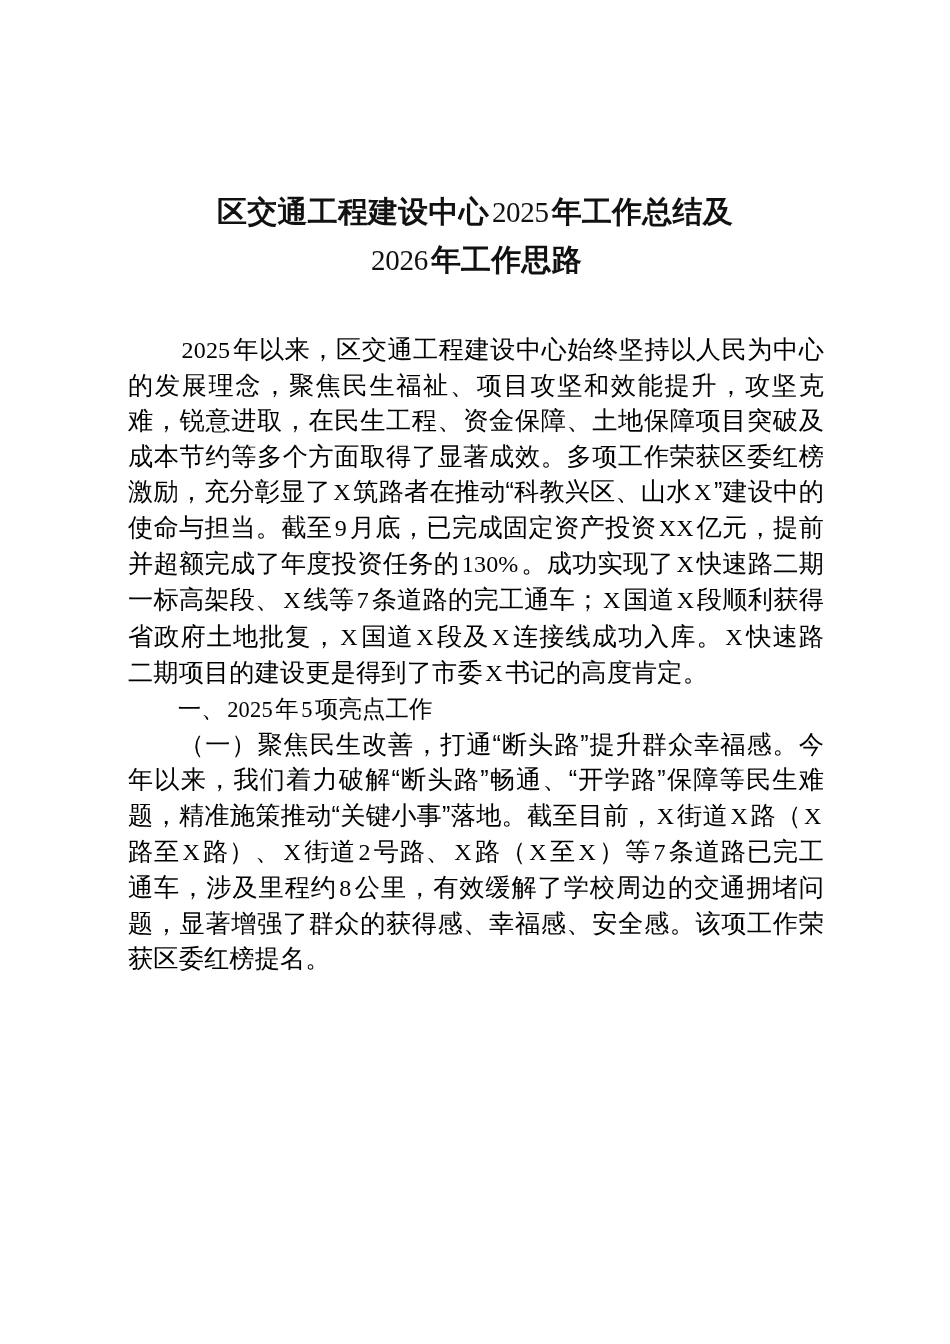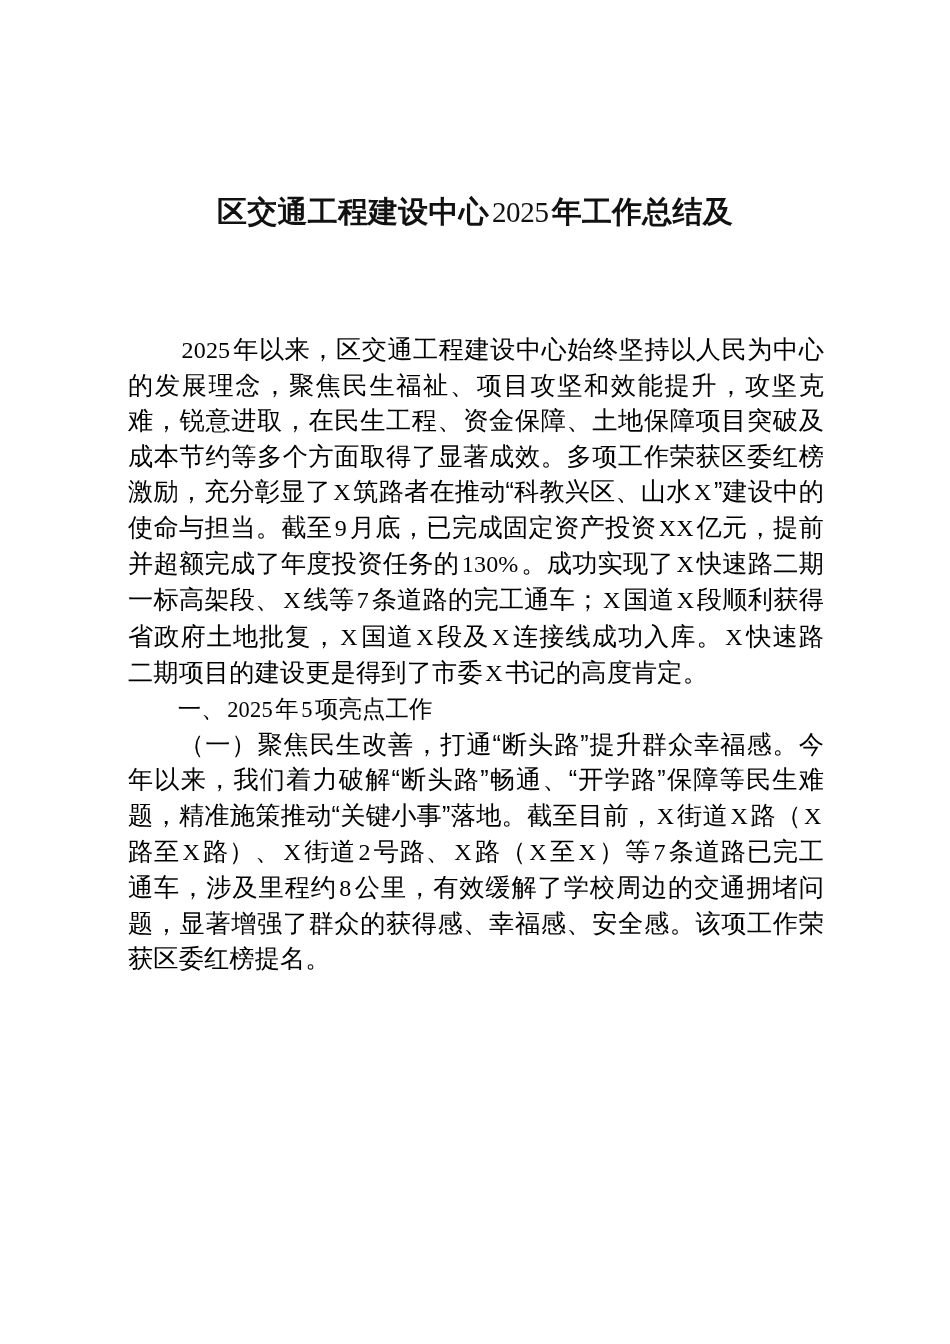--- a/index.html
+++ b/index.html
@@ -110,20 +110,21 @@
     color: #111111;
   }
 </style>
 </head>
 <body>
 
 <div class="page">
 
   <h1 class="doc-title">
     <span class="tline"><span>区交通工程建设中心</span><span class="lat">2025</span><span>年工作总结及</span></span>
+    <span class="tline"><span class="lat">2026</span><span>年工作思路</span></span>
   </h1>
 
   <div class="body-block">
 
     <p class="para"><span class="lat">2025</span>年以来，区交通工程建设中心始终坚持以人民为中心的发展理念，聚焦民生福祉、项目攻坚和效能提升，攻坚克难，锐意进取，在民生工程、资金保障、土地保障项目突破及成本节约等多个方面取得了显著成效。多项工作荣获区委红榜激励，充分彰显了<span class="lat">X</span>筑路者在推动“科教兴区、山水<span class="lat">X</span>”建设中的使命与担当。截至<span class="lat">9</span>月底，已完成固定资产投资<span class="lat">XX</span>亿元，提前并超额完成了年度投资任务的<span class="lat">130%</span>。成功实现了<span class="lat">X</span>快速路二期一标高架段、<span class="lat">X</span>线等<span class="lat">7</span>条道路的完工通车；<span class="lat">X</span>国道<span class="lat">X</span>段顺利获得省政府土地批复，<span class="lat">X</span>国道<span class="lat">X</span>段及<span class="lat">X</span>连接线成功入库。<span class="lat">X</span>快速路二期项目的建设更是得到了市委<span class="lat">X</span>书记的高度肯定。</p>
 
     <p class="heading">一、<span class="lat">2025</span>年<span class="lat">5</span>项亮点工作</p>
 
     <p class="para">（一）聚焦民生改善，打通“断头路”提升群众幸福感。今年以来，我们着力破解“断头路”畅通、“开学路”保障等民生难题，精准施策推动“关键小事”落地。截至目前，<span class="lat">X</span>街道<span class="lat">X</span>路（<span class="lat">X</span>路至<span class="lat">X</span>路）、<span class="lat">X</span>街道<span class="lat">2</span>号路、<span class="lat">X</span>路（<span class="lat">X</span>至<span class="lat">X</span>）等<span class="lat">7</span>条道路已完工通车，涉及里程约<span class="lat">8</span>公里，有效缓解了学校周边的交通拥堵问题，显著增强了群众的获得感、幸福感、安全感。该项工作荣获区委红榜提名。</p>
 

